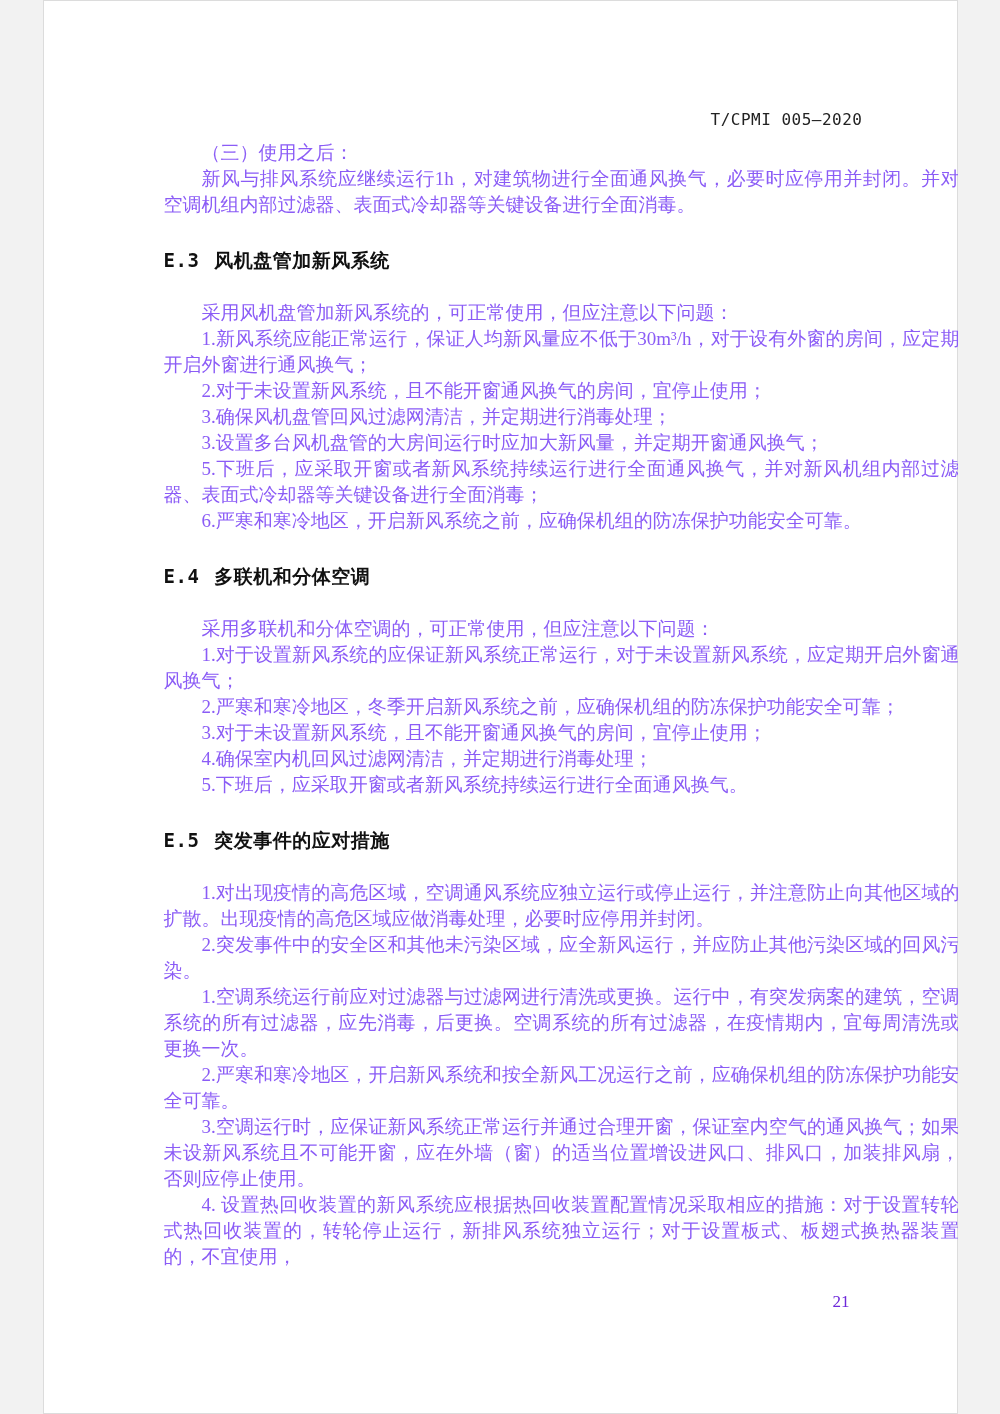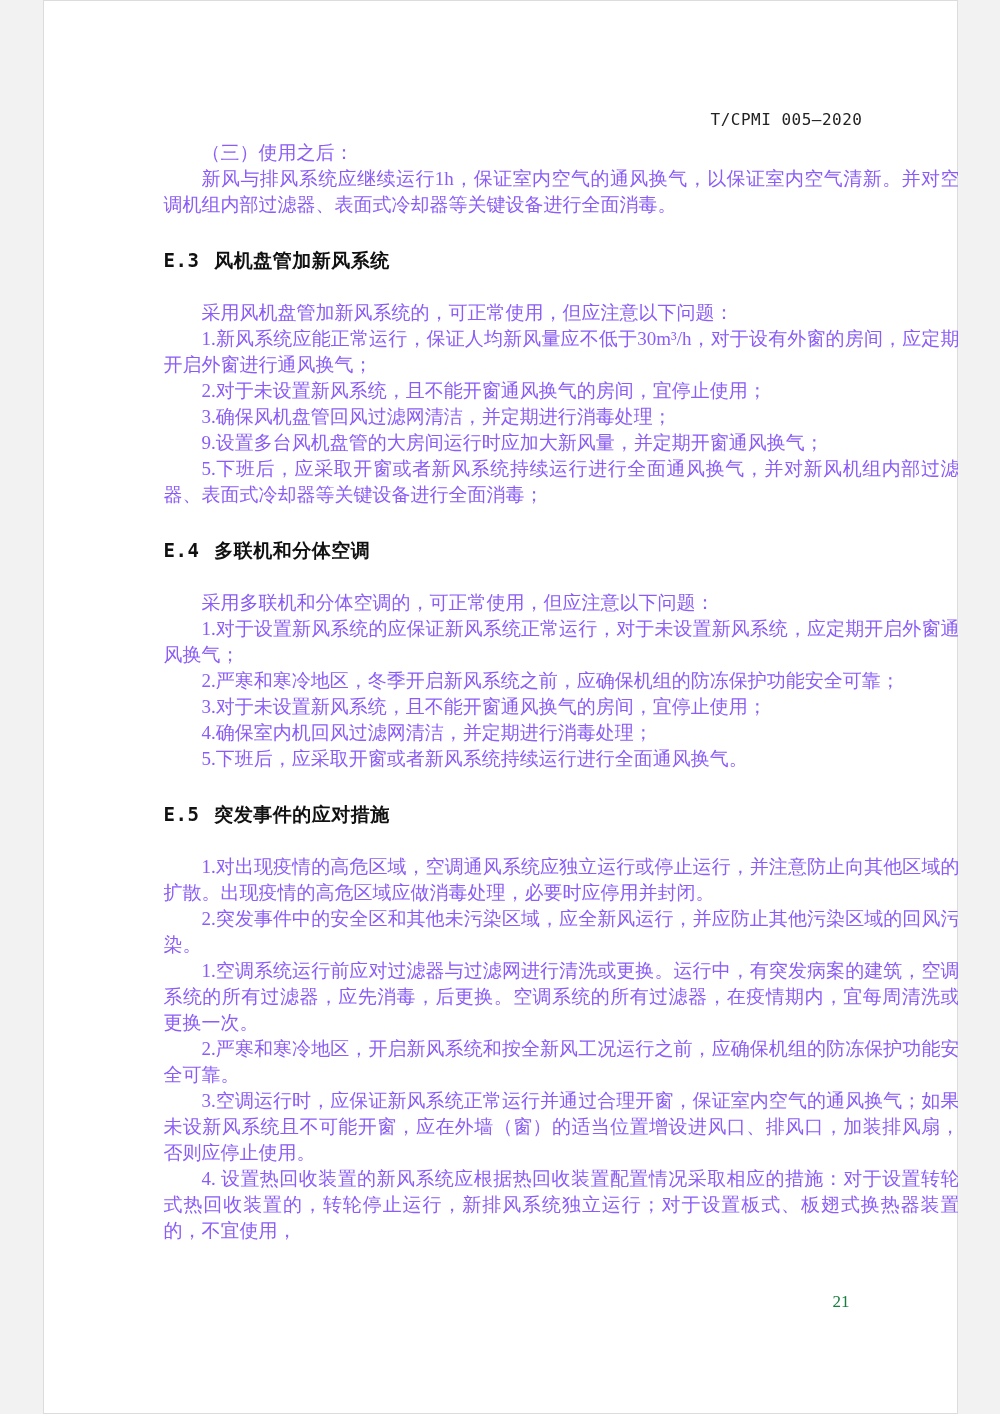--- a/index.html
+++ b/index.html
@@ -54,44 +54,45 @@
     font-family: "DejaVu Sans Mono", monospace;
     font-weight: bold;
     text-align: center;
   }
   .page-number {
     position: absolute;
     top: 1292px;
     right: 108px;
     font-size: 17px;
     font-family: "Liberation Serif", "DejaVu Serif", serif;
-    color: #15803d;
+    color: #6d28d9;
   }
 </style>
 </head>
 <body>
 
 <div class="page">
 
   <header class="doc-header">T/CPMI 005—2020</header>
 
   <main class="content">
 
     <p class="para">（三）使用之后：</p>
-    <p class="para">新风与排风系统应继续运行1h，保证室内空气的通风换气，以保证室内空气清新。并对空调机组内部过滤器、表面式冷却器等关键设备进行全面消毒。</p>
+    <p class="para">新风与排风系统应继续运行1h，对建筑物进行全面通风换气，必要时应停用并封闭。并对空调机组内部过滤器、表面式冷却器等关键设备进行全面消毒。</p>
 
     <h2 class="section-heading">
       <span class="sec-num">E.3</span><span>风机盘管加新风系统</span>
     </h2>
     <p class="para">采用风机盘管加新风系统的，可正常使用，但应注意以下问题：</p>
     <p class="para">1.新风系统应能正常运行，保证人均新风量应不低于30m³/h，对于设有外窗的房间，应定期开启外窗进行通风换气；</p>
     <p class="para">2.对于未设置新风系统，且不能开窗通风换气的房间，宜停止使用；</p>
     <p class="para">3.确保风机盘管回风过滤网清洁，并定期进行消毒处理；</p>
-    <p class="para">9.设置多台风机盘管的大房间运行时应加大新风量，并定期开窗通风换气；</p>
+    <p class="para">3.设置多台风机盘管的大房间运行时应加大新风量，并定期开窗通风换气；</p>
     <p class="para">5.下班后，应采取开窗或者新风系统持续运行进行全面通风换气，并对新风机组内部过滤器、表面式冷却器等关键设备进行全面消毒；</p>
+    <p class="para">6.严寒和寒冷地区，开启新风系统之前，应确保机组的防冻保护功能安全可靠。</p>
 
     <h2 class="section-heading">
       <span class="sec-num">E.4</span><span>多联机和分体空调</span>
     </h2>
     <p class="para">采用多联机和分体空调的，可正常使用，但应注意以下问题：</p>
     <p class="para">1.对于设置新风系统的应保证新风系统正常运行，对于未设置新风系统，应定期开启外窗通风换气；</p>
     <p class="para">2.严寒和寒冷地区，冬季开启新风系统之前，应确保机组的防冻保护功能安全可靠；</p>
     <p class="para">3.对于未设置新风系统，且不能开窗通风换气的房间，宜停止使用；</p>
     <p class="para">4.确保室内机回风过滤网清洁，并定期进行消毒处理；</p>
     <p class="para">5.下班后，应采取开窗或者新风系统持续运行进行全面通风换气。</p>

